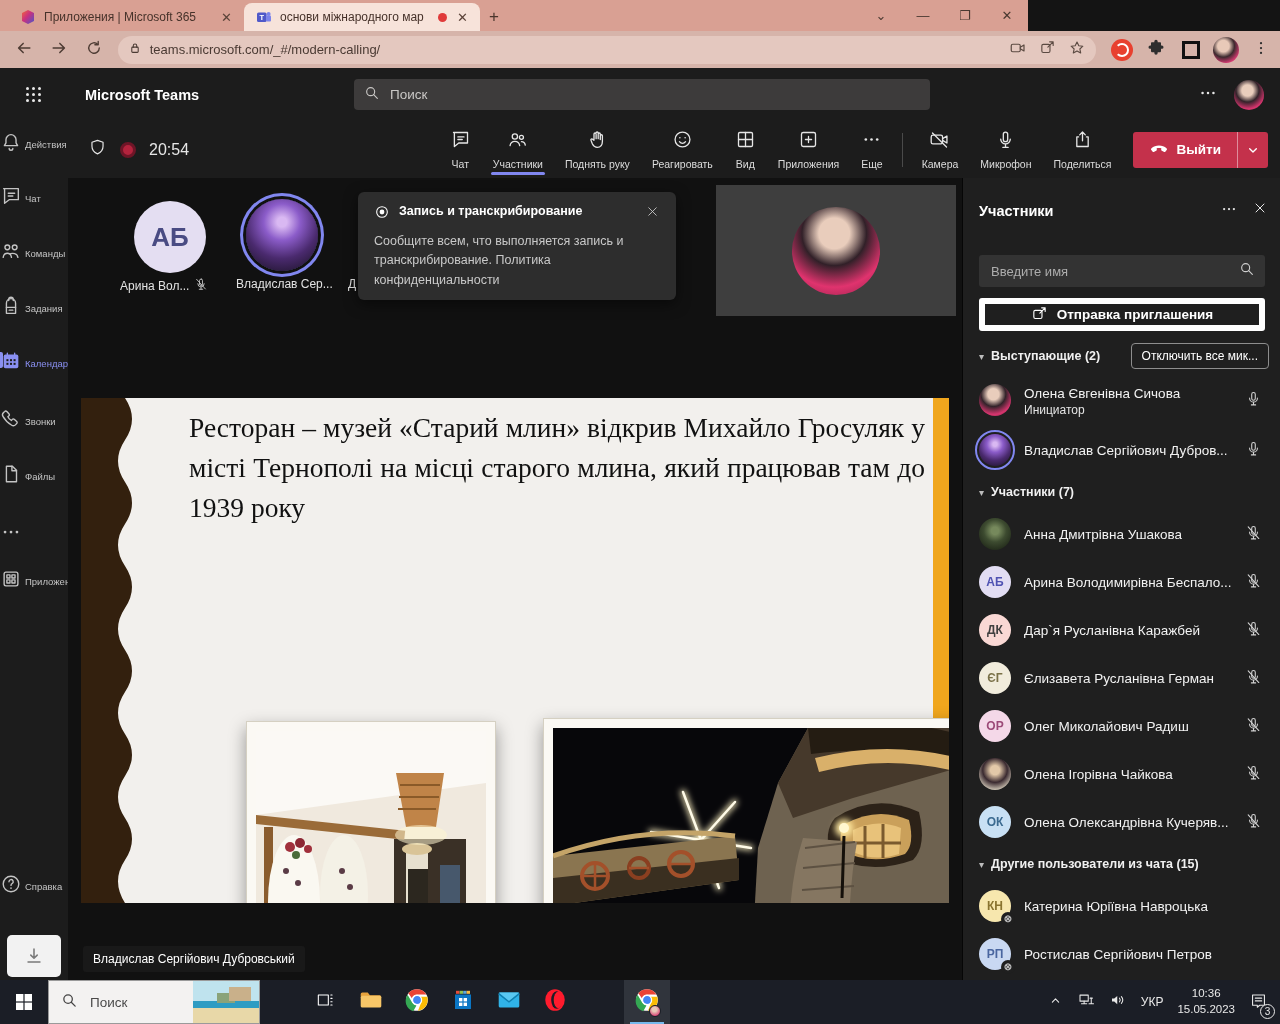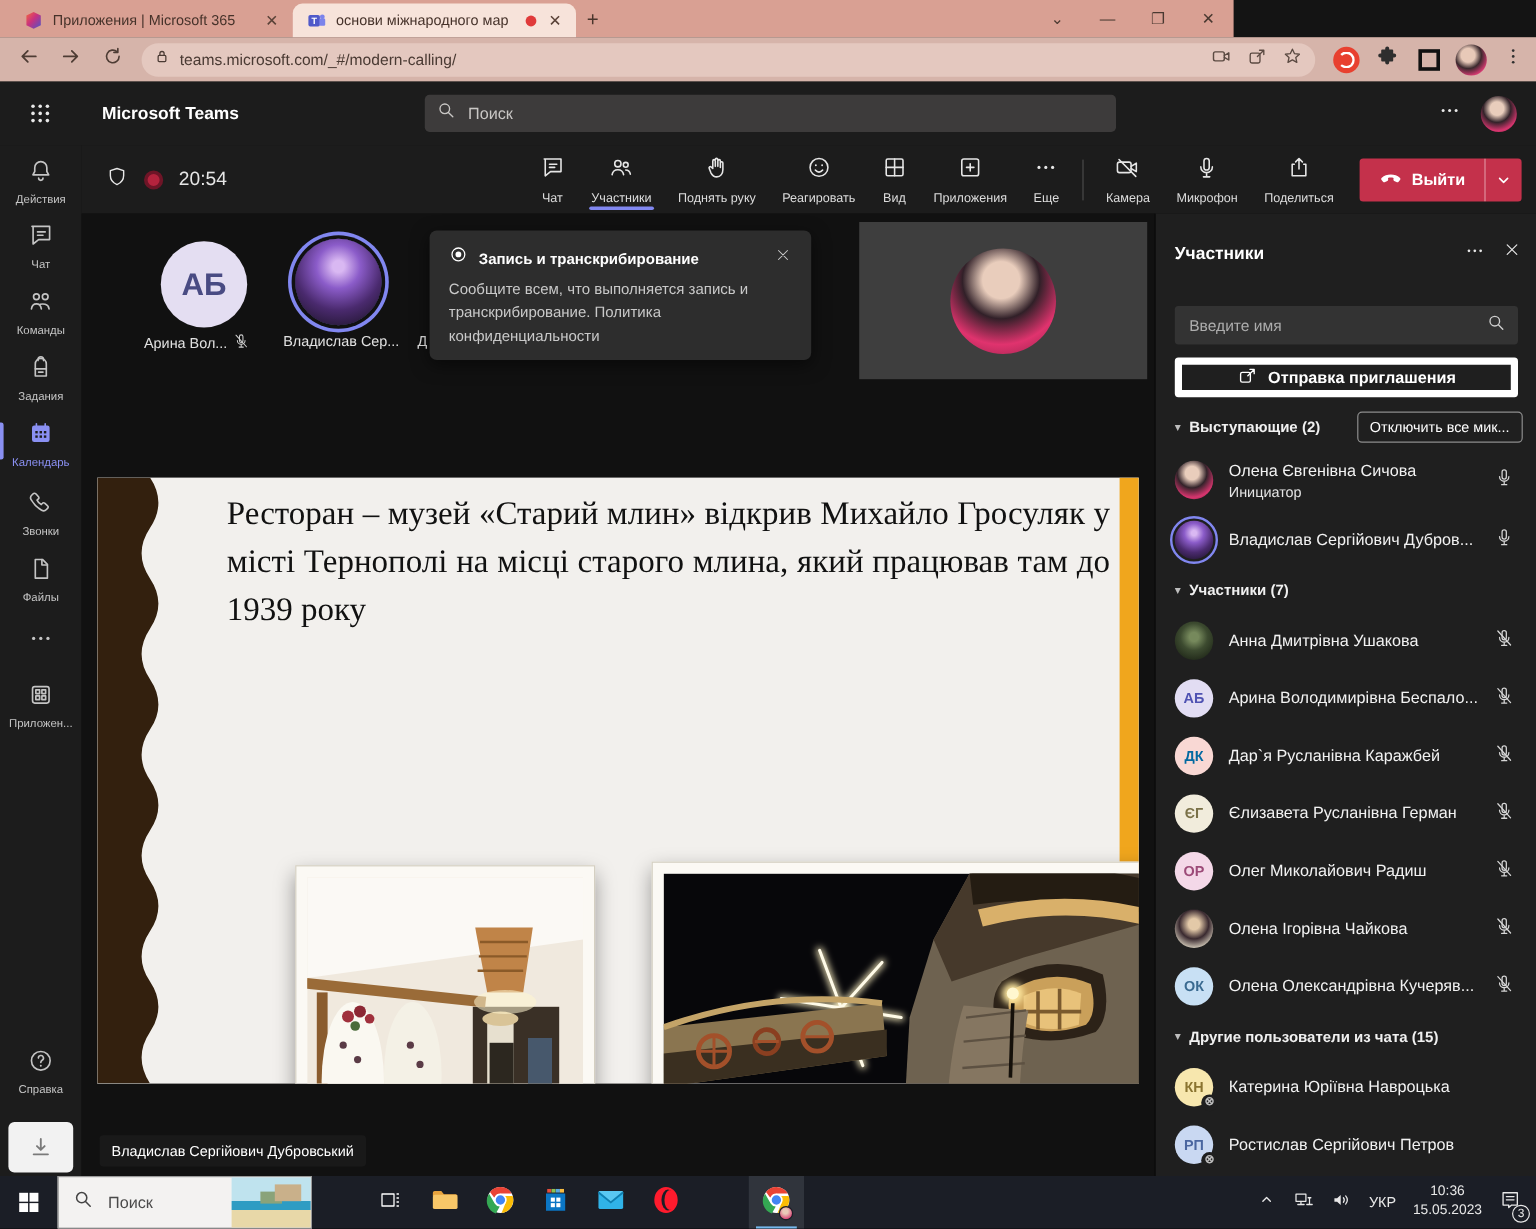--- a/index.html
+++ b/index.html
@@ -52,32 +52,32 @@
   .ca-item .cap{font-size:10.5px;color:#dcdcdc;white-space:nowrap;}
   .ca-item.active::after{content:"";position:absolute;bottom:3px;left:50%;transform:translateX(-50%);width:54px;height:3px;border-radius:2px;background:#8187f0;}
   .ca-sep{width:1px;height:34px;background:#4a4a4a;margin:0 8px;}
   .leave-btn{display:flex;align-items:stretch;height:36px;background:#c4314b;border-radius:3px;margin-left:10px;color:#fff;overflow:hidden;}
   .leave-main{display:flex;align-items:center;gap:8px;padding:0 16px;font-weight:bold;font-size:13.5px;}
   .leave-div{width:1px;background:rgba(255,255,255,.45);}
   .leave-chev{display:flex;align-items:center;justify-content:center;width:30px;}
 
   
   .rail{position:absolute;left:0;top:121px;width:68px;height:859px;background:#1c1c1c;}
-  .rail-item{position:absolute;left:0;width:68px;display:flex;flex-direction:column;align-items:center;gap:3px;color:#c4c4c4;}
+  .rail-item{position:absolute;left:0;width:68px;display:flex;flex-direction:row;align-items:center;gap:3px;color:#c4c4c4;}
   .rail-item .cap{font-size:9.5px;white-space:nowrap;}
   .rail-item.active{color:#8a90f2;}
   .rail-item.active::before{content:"";position:absolute;left:0;top:2px;bottom:8px;width:3px;background:#8a90f2;border-radius:0 2px 2px 0;}
   .dl-btn{position:absolute;left:7px;top:814px;width:54px;height:42px;background:#f2f2f2;border-radius:5px;display:flex;align-items:center;justify-content:center;color:#7a7a7a;}
 
   
   .stage{position:absolute;left:68px;top:178px;width:894px;height:802px;background:#111;}
   .tile-av{position:absolute;border-radius:50%;display:flex;align-items:center;justify-content:center;}
   .tile-label{position:absolute;display:flex;align-items:center;gap:5px;color:#e2e2e2;font-size:12px;white-space:nowrap;}
   .notif{position:absolute;left:290px;top:14px;width:318px;height:108px;background:#2d2d2d;border-radius:6px;box-shadow:0 4px 14px rgba(0,0,0,.5);padding:12px 16px;color:#c9c9c9;}
-  .notif-head{display:flex;align-items:flex-end;gap:9px;color:#fff;font-size:12.5px;font-weight:bold;}
+  .notif-head{display:flex;align-items:flex-start;gap:9px;color:#fff;font-size:12.5px;font-weight:bold;}
   .notif-x{margin-left:auto;color:#c9c9c9;}
   .notif-body{font-size:12.5px;line-height:1.55;margin-top:9px;}
   .big-tile{position:absolute;left:648px;top:7px;width:240px;height:131px;background:#3e3e3e;display:flex;align-items:center;justify-content:center;}
   .big-av{width:88px;height:88px;border-radius:50%;
     background:radial-gradient(circle at 48% 30%,#e9cdbc 20%,#312028 42%,#e0336e 70%,#8c2147 100%);}
   .name-tag{position:absolute;left:15px;top:768px;background:rgba(26,26,26,.92);border-radius:3px;color:#fff;font-size:12px;padding:6px 10px;}
 
   
   .slide{position:absolute;left:13px;top:220px;width:868px;height:505px;background:#f2f0ed;overflow:hidden;}
   .slide-wave{position:absolute;left:0;top:0;}
@@ -654,21 +654,21 @@
         <div class="mrow">
           <span class="m-av" style="background:#e2ddf3;color:#4f52b2;">АБ</span>
           <span class="m-txt"><span class="m-name">Арина Володимирівна Беспало...</span></span>
           <span class="m-mic"><svg width="17" height="17" viewBox="0 0 24 24" fill="none" stroke="currentColor" stroke-width="1.5" stroke-linecap="round" stroke-linejoin="round">
               <rect x="9.5" y="3.5" width="5" height="11" rx="2.5"></rect>
               <path d="M6.5 11.5a5.5 5.5 0 0 0 11 0M12 17.5V21M9 21h6"></path>
               <path d="M4.5 4l15 16.5"></path>
             </svg></span>
         </div>
         <div class="mrow">
-          <span class="m-av" style="background:#f9d8d4;color:#0369a1;">ДК</span>
+          <span class="m-av" style="background:#f9d8d4;color:#404040;">ДК</span>
           <span class="m-txt"><span class="m-name">Дар`я Русланівна Каражбей</span></span>
           <span class="m-mic"><svg width="17" height="17" viewBox="0 0 24 24" fill="none" stroke="currentColor" stroke-width="1.5" stroke-linecap="round" stroke-linejoin="round">
               <rect x="9.5" y="3.5" width="5" height="11" rx="2.5"></rect>
               <path d="M6.5 11.5a5.5 5.5 0 0 0 11 0M12 17.5V21M9 21h6"></path>
               <path d="M4.5 4l15 16.5"></path>
             </svg></span>
         </div>
         <div class="mrow">
           <span class="m-av" style="background:#f1ecdc;color:#7a7148;">ЄГ</span>
           <span class="m-txt"><span class="m-name">Єлизавета Русланівна Герман</span></span>

